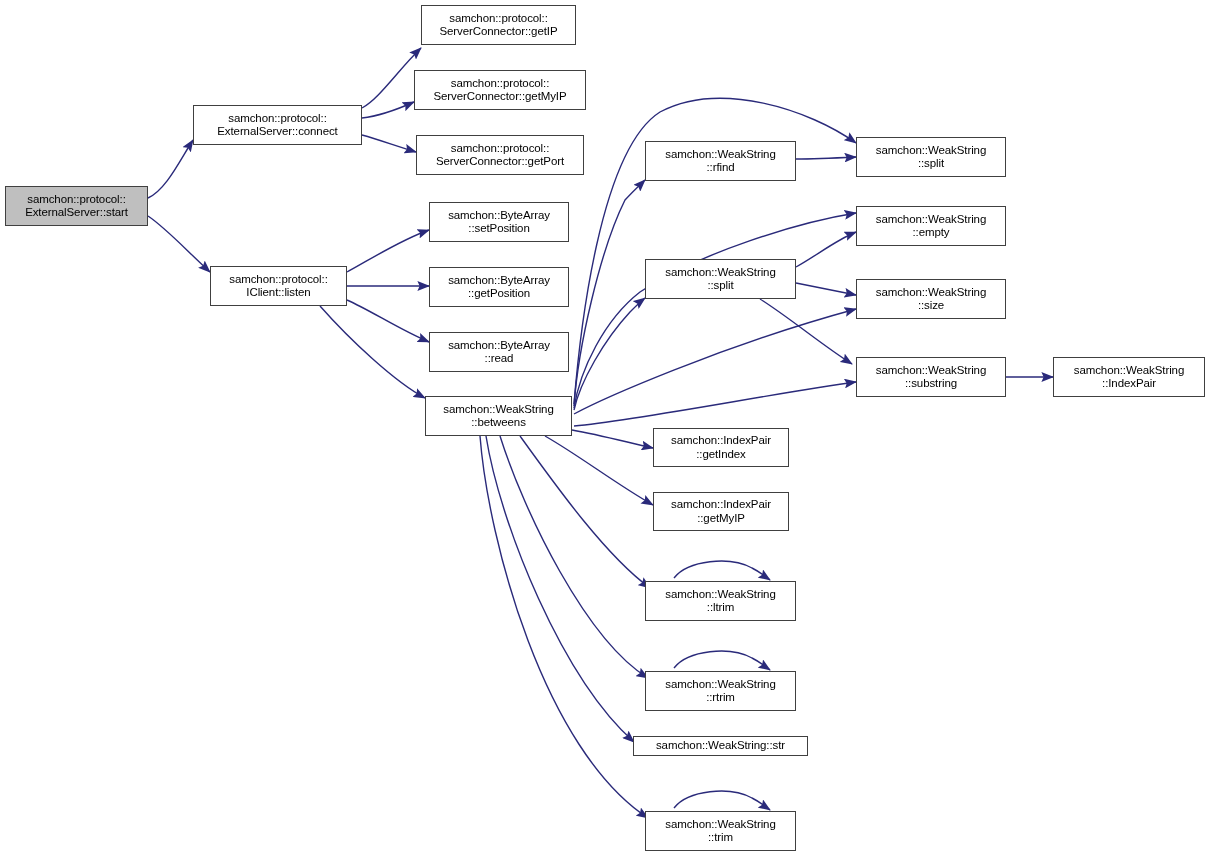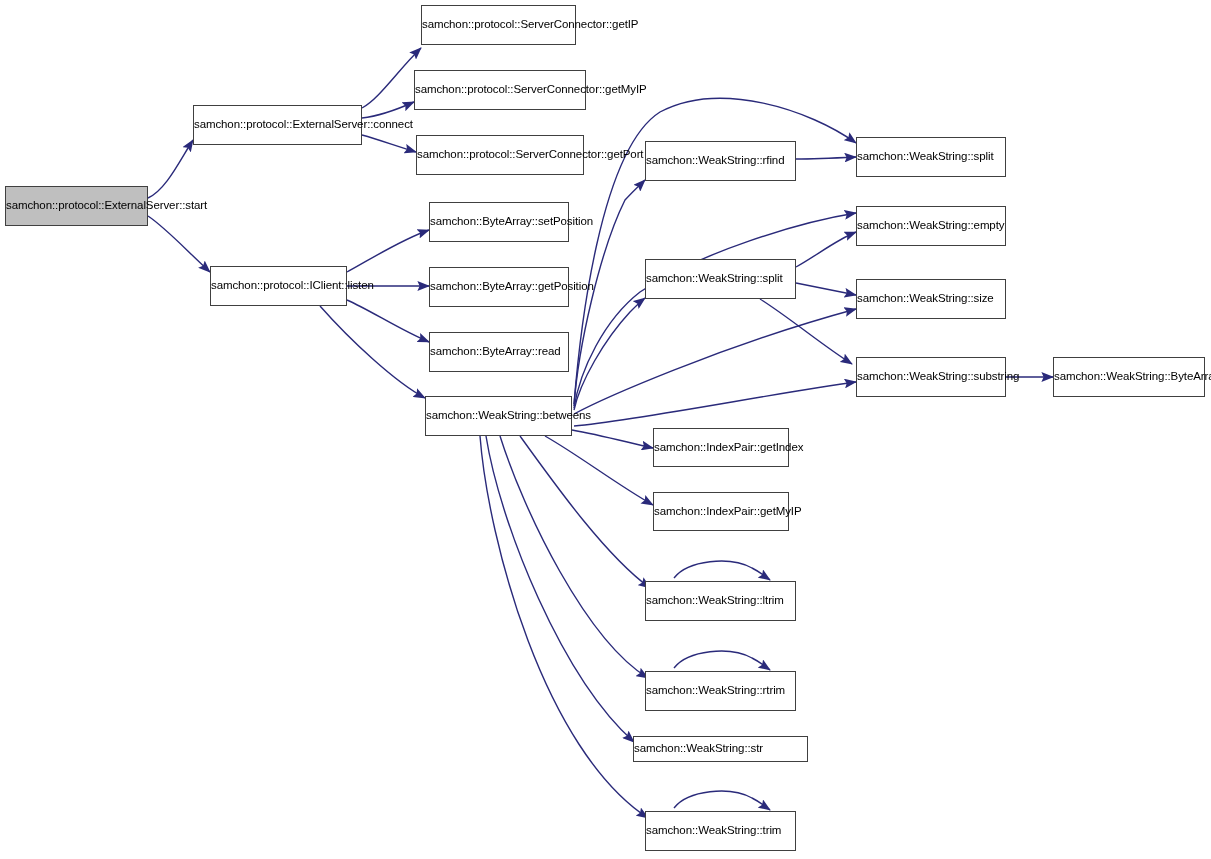--- a/index.html
+++ b/index.html
@@ -26,23 +26,23 @@
   .node {
     position: absolute;
     box-sizing: border-box;
     border: 1px solid #404040;
     background: #ffffff;
     color: #000000;
     font-size: 11.5px;
     line-height: 13.5px;
     text-align: center;
     display: flex;
-    flex-direction: row;
+    flex-direction: column;
     align-items: center;
-    justify-content: flex-start;
+    justify-content: center;
     white-space: pre;
     letter-spacing: -0.1px;
   }
   .node.highlight {
     background: #bfbfbf;
     border: 1px solid #404040;
   }
   .node .ln { display: block; }
 </style>
 </head>
@@ -97,21 +97,21 @@
       <div class="node" style="left: 429px; top: 202px; width: 140px; height: 40px;"><span class="ln">samchon::ByteArray</span><span class="ln">::setPosition</span></div>
       <div class="node" style="left: 429px; top: 267px; width: 140px; height: 40px;"><span class="ln">samchon::ByteArray</span><span class="ln">::getPosition</span></div>
       <div class="node" style="left: 429px; top: 332px; width: 140px; height: 40px;"><span class="ln">samchon::ByteArray</span><span class="ln">::read</span></div>
       <div class="node" style="left: 425px; top: 396px; width: 147px; height: 40px;"><span class="ln">samchon::WeakString</span><span class="ln">::betweens</span></div>
       <div class="node" style="left: 645px; top: 141px; width: 151px; height: 40px;"><span class="ln">samchon::WeakString</span><span class="ln">::rfind</span></div>
       <div class="node" style="left: 645px; top: 259px; width: 151px; height: 40px;"><span class="ln">samchon::WeakString</span><span class="ln">::split</span></div>
       <div class="node" style="left: 856px; top: 137px; width: 150px; height: 40px;"><span class="ln">samchon::WeakString</span><span class="ln">::split</span></div>
       <div class="node" style="left: 856px; top: 206px; width: 150px; height: 40px;"><span class="ln">samchon::WeakString</span><span class="ln">::empty</span></div>
       <div class="node" style="left: 856px; top: 279px; width: 150px; height: 40px;"><span class="ln">samchon::WeakString</span><span class="ln">::size</span></div>
       <div class="node" style="left: 856px; top: 357px; width: 150px; height: 40px;"><span class="ln">samchon::WeakString</span><span class="ln">::substring</span></div>
-      <div class="node" style="left: 1053px; top: 357px; width: 152px; height: 40px;"><span class="ln">samchon::WeakString</span><span class="ln">::ByteArray</span></div>
+      <div class="node" style="left: 1053px; top: 357px; width: 152px; height: 40px;"><span class="ln">samchon::WeakString</span><span class="ln">::IndexPair</span></div>
       <div class="node" style="left: 653px; top: 428px; width: 136px; height: 39px;"><span class="ln">samchon::IndexPair</span><span class="ln">::getIndex</span></div>
       <div class="node" style="left: 653px; top: 492px; width: 136px; height: 39px;"><span class="ln">samchon::IndexPair</span><span class="ln">::getMyIP</span></div>
       <div class="node" style="left: 645px; top: 581px; width: 151px; height: 40px;"><span class="ln">samchon::WeakString</span><span class="ln">::ltrim</span></div>
       <div class="node" style="left: 645px; top: 671px; width: 151px; height: 40px;"><span class="ln">samchon::WeakString</span><span class="ln">::rtrim</span></div>
-      <div class="node" style="left: 633px; top: 736px; width: 175px; height: 26px;"><span class="ln">samchon::WeakString::str</span></div>
+      <div class="node" style="left: 633px; top: 736px; width: 175px; height: 20px;"><span class="ln">samchon::WeakString::str</span></div>
       <div class="node" style="left: 645px; top: 811px; width: 151px; height: 40px;"><span class="ln">samchon::WeakString</span><span class="ln">::trim</span></div>
     </div>
 </div>
 
 </body></html>

